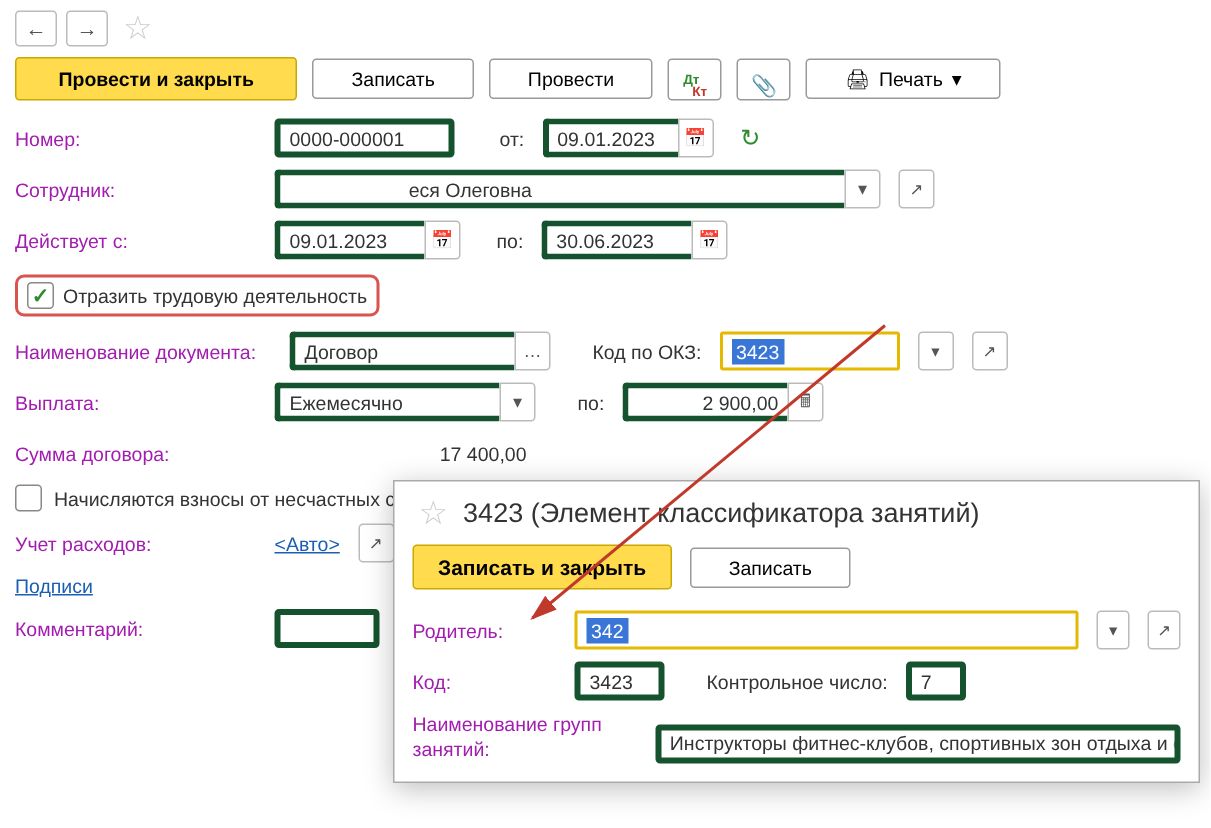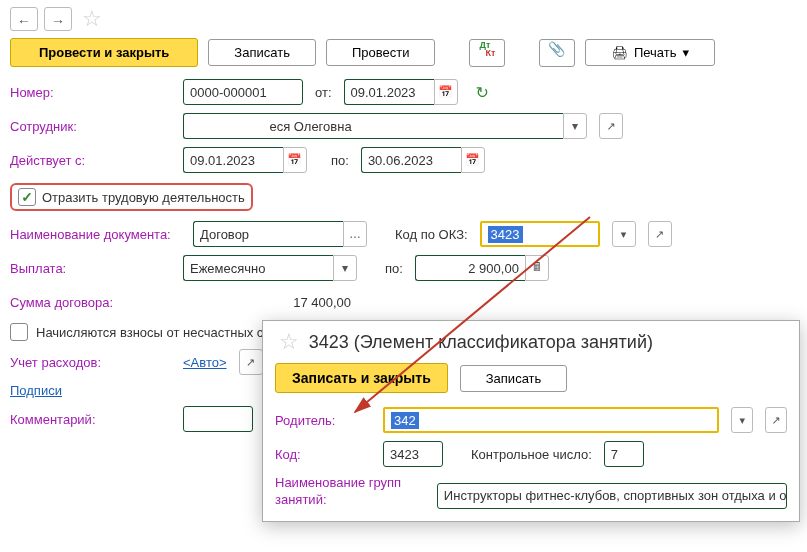--- a/index.html
+++ b/index.html
@@ -66,39 +66,38 @@
     padding: 6px 28px;
   }
   .icon-btn {
     width: 36px;
     height: 28px;
     border: 1px solid #999;
     background: #fff;
     border-radius: 3px;
     cursor: pointer;
     display: flex;
-    align-items: flex-start;
+    align-items: flex-end;
     justify-content: center;
     font-size: 14px;
     color: #555;
-    margin-left: 24px;
   }
   .form-row {
     display: flex;
     align-items: center;
     padding: 4px 10px;
     gap: 8px;
   }
   .lbl {
     min-width: 165px;
     color: #a21caf;
   }
   .lbl-sm { min-width: auto; padding: 0 4px; }
   .input {
-    border: 1px solid #14532d;
+    border: 4px solid #14532d;
     height: 26px;
     padding: 0 6px;
     background: #fff;
     border-radius: 3px;
     font-size: 13px;
     display: flex;
     align-items: center;
   }
   .input-group {
     display: flex;
@@ -246,21 +245,21 @@
     <span>🖨</span>
     <span>Печать</span>
     <span>▾</span>
   </button>
 </div>
 
 
 <div class="form-row">
   <span class="lbl">Номер:</span>
   <span class="input" style="width:120px">0000-000001</span>
-  <span class="lbl-sm" style="">от:</span>
+  <span class="lbl-sm" style="margin-left:18px">от:</span>
   <div class="input-group">
     <span class="input" style="width:90px">09.01.2023</span>
     <span class="addon">📅</span>
   </div>
   <span style="margin-left:10px;color:#2e8b2e;font-size:16px;cursor:pointer">↻</span>
 </div>
 
 
 <div class="form-row">
   <span class="lbl">Сотрудник:</span>

